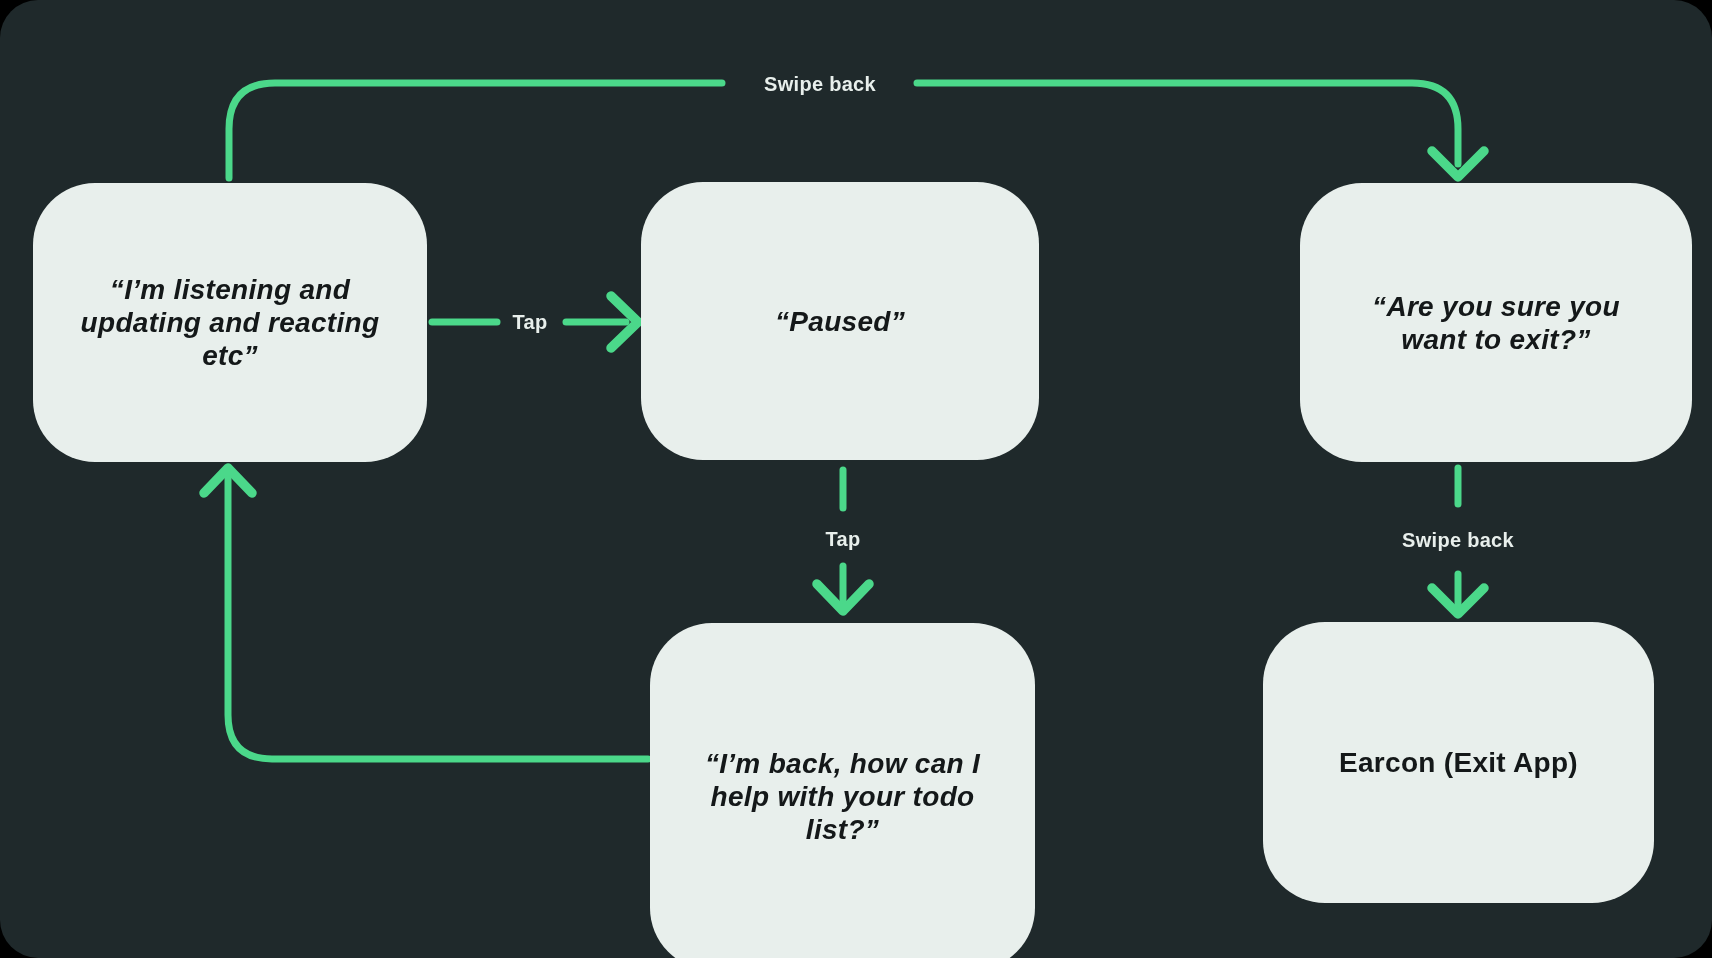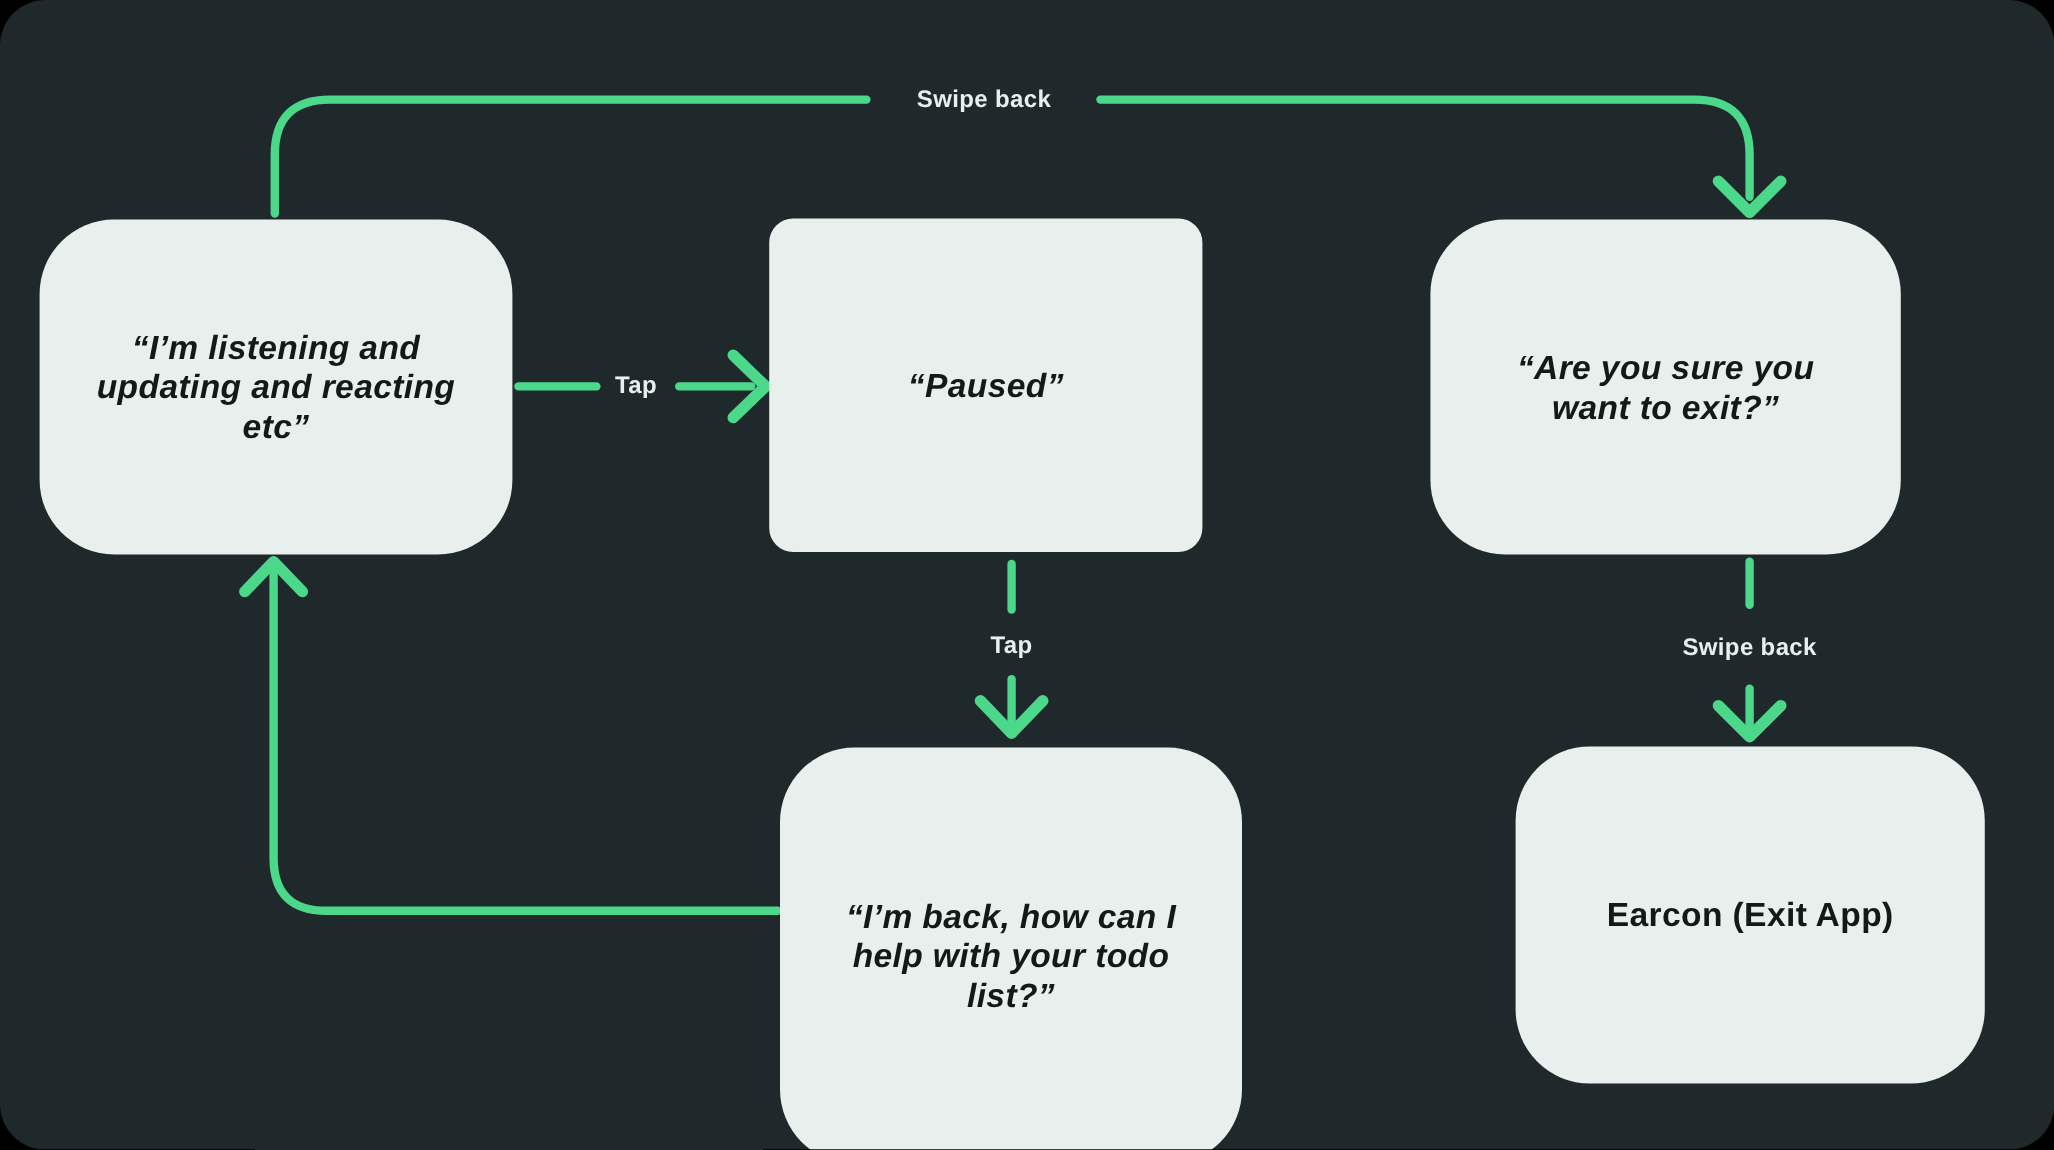--- a/index.html
+++ b/index.html
@@ -56,22 +56,22 @@
     font-style: italic;
     line-height: 33px;
     letter-spacing: 0.3px;
     white-space: pre-line;
   }
   .node.plain {
     font-style: normal;
     text-align: center;
   }
   .node-listening   { left: 33px;   top: 183px; width: 394px; height: 279px; }
-  .node-paused      { left: 641px;  top: 182px; width: 361px; height: 278px; border-radius: 20px; }
-  .node-confirm     { left: 1192px; top: 183px; width: 392px; height: 279px; }
+  .node-paused      { left: 641px;  top: 182px; width: 398px; height: 278px; }
+  .node-confirm     { left: 1300px; top: 183px; width: 392px; height: 279px; }
   .node-backhelp    { left: 650px;  top: 623px; width: 385px; height: 347px; }
   .node-earcon      { left: 1263px; top: 622px; width: 391px; height: 281px; }
   .node-inner { padding: 0 24px; }
   .edge-label {
     position: absolute;
     transform: translate(-50%, -50%);
     color: #e8efec;
     font-size: 20px;
     font-weight: bold;
     letter-spacing: 0.3px;

